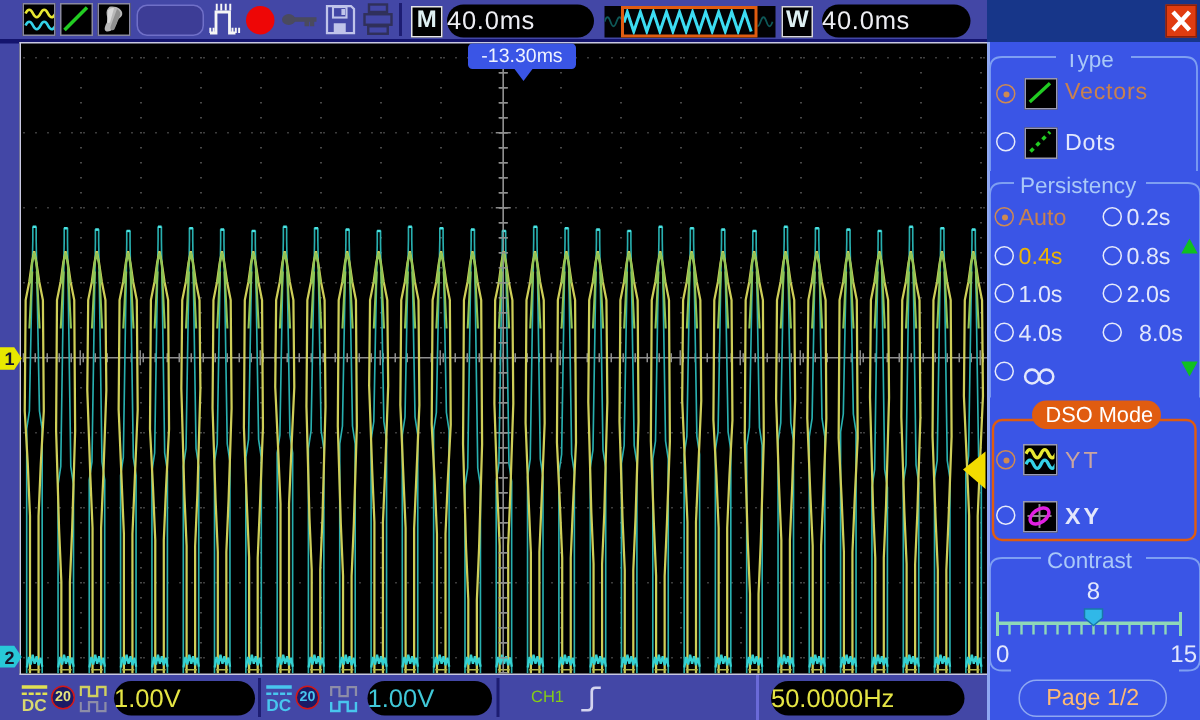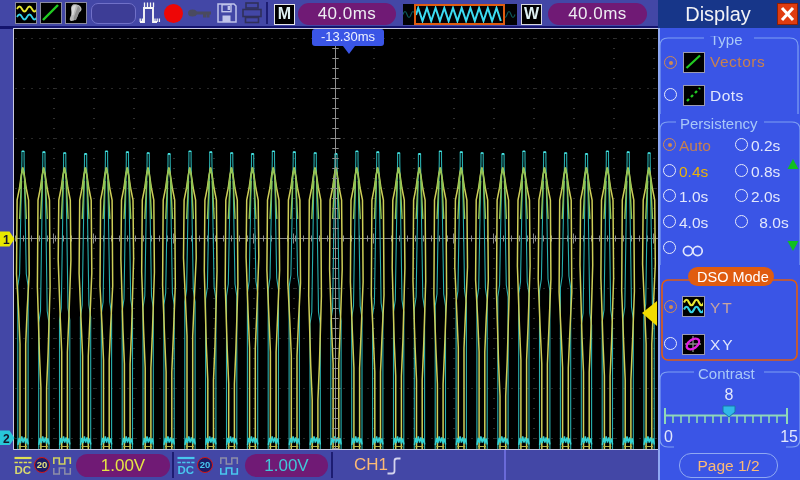--- a/index.html
+++ b/index.html
@@ -1,17 +1,17 @@
 <!DOCTYPE html>
 <html><head><meta charset="utf-8"><style>
 html,body{margin:0;padding:0;background:#000;}
 #scr{position:relative;width:800px;height:480px;background:#4347a6;overflow:hidden;
   font-family:"Liberation Sans",sans-serif;}
 #scr *{position:absolute;box-sizing:border-box;font-family:"Liberation Sans",sans-serif;}
-.pill{background:#701a75;border-radius:12px;color:#ededf2;text-align:center;}
+.pill{background:#000000;border-radius:12px;color:#ededf2;}
 .ibox{background:#000;border:1px solid #8a8aa0;}
 </style></head><body>
 <div id="scr">
 
  <div style="left:0;top:0;width:658px;height:26px;background:#4347a6;"></div>
  <div style="left:0;top:26px;width:658px;height:3px;background:#14146e;"></div>
 
  <div class="ibox" style="left:15px;top:2px;width:22px;height:22px;">
   <svg width="20" height="20" style="left:0;top:0;">
    <path d="M1 6 q2.5 -5 5 0 t5 0 t5 0 t5 0" fill="none" stroke="#e8e832" stroke-width="1.8"></path>
@@ -143,33 +143,33 @@
  </svg>
  <div style="left:197px;top:456.5px;width:16px;height:16px;border-radius:50%;border:1.7px solid #d41818;background:#1b1b66;color:#48c6ee;font-size:9.5px;font-weight:bold;text-align:center;line-height:13px;">20</div>
  <svg style="left:220px;top:455px;" width="20" height="21">
   <path d="M0.8 9 v-6 h5.5 v6 h5.5 v-6 h5.5 v6" fill="none" stroke="#8d8da8" stroke-width="1.5"></path>
   <path d="M0.8 13 v6 h5.5 v-6 h5.5 v6 h5.5 v-6" fill="none" stroke="#48c6ee" stroke-width="1.6"></path>
  </svg>
  <div class="pill" style="left:245px;top:454px;width:83px;height:23px;font-size:17px;line-height:23px;color:#40c8d8;">1.00V</div>
 
  <div style="left:331px;top:452px;width:2px;height:26px;background:#1d1d72;"></div>
 
- <div style="left:354px;top:456px;width:44px;height:18px;color:#fdba74;font-size:17px;line-height:18px;">CH1</div>
+ <div style="left:354px;top:456px;width:44px;height:18px;color:#84cc16;font-size:11px;line-height:18px;">CH1</div>
  <svg style="left:386px;top:455px;" width="16" height="21">
   <path d="M1.5 18.5 h4.5 q2.5 0 2.5 -2.5 v-10 q0 -2.5 2.5 -2.5 h3.5" fill="none" stroke="#d4d4ee" stroke-width="1.8"></path>
  </svg>
 
  <div style="left:504px;top:450px;width:2px;height:30px;background:#6a6ad8;"></div>
 
+ <div class="pill" style="left:514px;top:454px;width:129px;height:23px;font-size:17px;line-height:23px;color:#e5e544;">50.0000Hz</div>
 
  <div style="left:658px;top:0;width:142px;height:480px;background:#3a55e6;"></div>
  <div style="left:658px;top:0;width:1.5px;height:480px;background:#8fa8f2;"></div>
 
  <div style="left:658px;top:0;width:142px;height:28px;background:#173689;"></div>
- <div style="left:658px;top:2px;width:120px;height:24px;color:#f2f2f6;font-size:20px;text-align:center;line-height:24px;">Display</div>
  <div style="left:777px;top:3px;width:21px;height:22px;background:#e03c10;border:1px solid #8c2008;">
    <svg width="19" height="20">
         <path d="M4 4 L15 16 M15 4 L4 16" stroke="#fff" stroke-width="3"></path>
       </svg>
  </div>
 
  <svg style="left:658px;top:36px;" width="142" height="80">
   <path d="M46 2 H10 q-8 0 -8 8 V78 M96 2 h36 q8 0 8 8 V78" fill="none" stroke="#7e9ff2" stroke-width="1.2"></path>
   <text x="52" y="8.5" font-size="15" fill="#a9c8f8" font-family="Liberation Sans">Type</text>
  </svg>
@@ -241,21 +241,21 @@
   </svg>
  </div>
  <div style="left:710px;top:299px;width:40px;height:18px;color:#c9a5a0;font-size:15.5px;letter-spacing:2px;">YT</div>
  <div style="left:664px;top:336.5px;width:13px;height:13px;border-radius:50%;border:1.4px solid #e6eafa;"></div>
  <div style="left:682px;top:334px;width:23px;height:21px;background:#000;border:1.5px solid #9a9ab2;">
   <svg width="20" height="18">
    <path d="M2 9 h16 M10 1 v16" stroke="#8a8a8a" stroke-width="1.3"></path>
    <ellipse cx="10" cy="9" rx="7" ry="4.3" fill="none" stroke="#e020e0" stroke-width="2.3" transform="rotate(-35 10 9)"></ellipse>
   </svg>
  </div>
- <div style="left:710px;top:336px;width:40px;height:18px;color:#e2e7fc;font-size:15.5px;letter-spacing:2px;">XY</div>
+ <div style="left:710px;top:336px;width:40px;height:18px;color:#e2e7fc;font-size:15.5px;letter-spacing:2px;font-weight:bold;">XY</div>
 
  <svg style="left:658px;top:365px;" width="142" height="85">
   <path d="M36 7 H10 q-8 0 -8 8 V74 q0 8 8 8 h6 M106 7 h28 q8 0 8 8 V74 q0 8 -8 8 h-6" fill="none" stroke="#7e9ff2" stroke-width="1.2"></path>
   <text x="40" y="13.5" font-size="15" fill="#a9c8f8" font-family="Liberation Sans">Contrast</text>
  </svg>
  <div style="left:658px;top:386px;width:142px;height:17px;color:#e2e7fc;font-size:16px;text-align:center;">8</div>
  <svg style="left:664px;top:405px;" width="124" height="22">
   <path d="M1 10.5 h122" stroke="#8fd8b8" stroke-width="2.2"></path>
   <path d="M1 3 v16 M123 3 v16" stroke="#8fd8b8" stroke-width="2"></path>
   <path d="M9 10 v8 M17 10 v8 M25 10 v8 M33 10 v8 M41 10 v8 M49 10 v8 M57 10 v8 M65 10 v8 M73 10 v8 M81 10 v8 M89 10 v8 M97 10 v8 M105 10 v8 M113 10 v8" stroke="#8fd8b8" stroke-width="1.6"></path>

